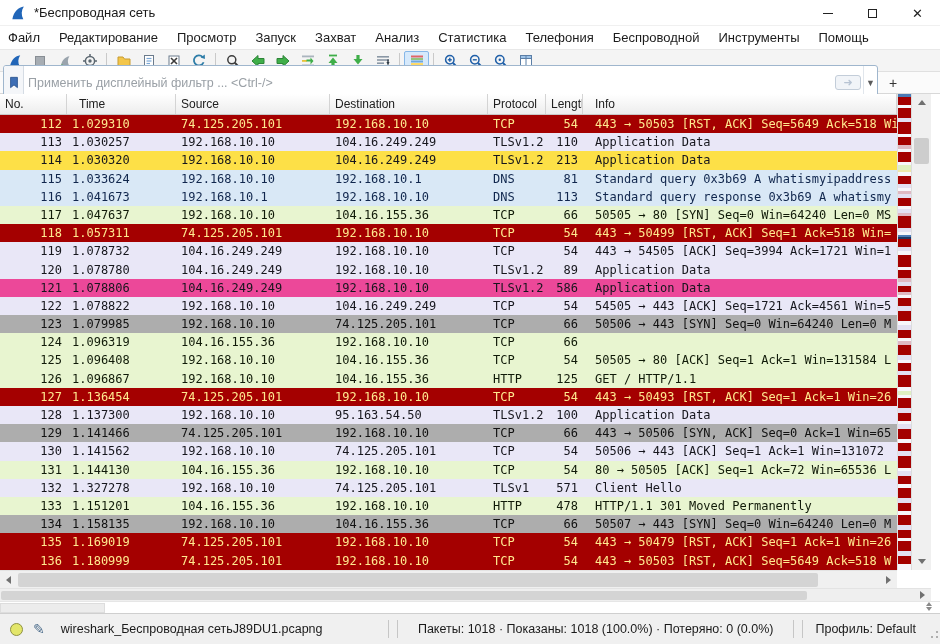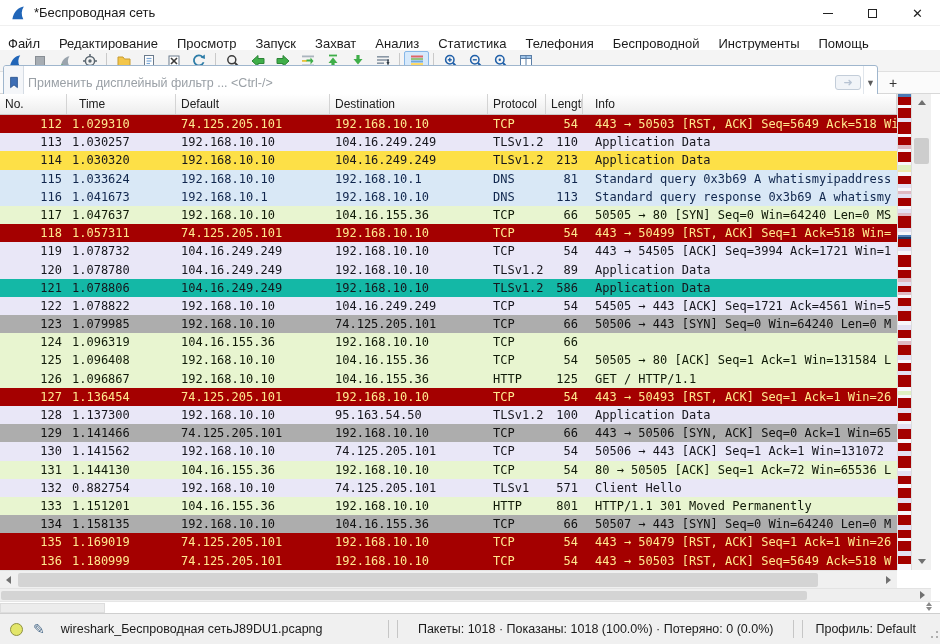--- a/index.html
+++ b/index.html
@@ -13,21 +13,21 @@
   .titlebar .app-icon{width:20px;height:18px;margin:0 6px 0 8px;}
   .titlebar .title{font-size:13px;color:#1a1a1a;}
   .win-buttons{position:absolute;right:0;top:0;height:26px;display:flex;}
   .win-btn{width:45px;height:26px;display:flex;align-items:center;justify-content:center;
     font-size:12px;color:#222;cursor:default;}
   .min-glyph{width:10px;height:1px;background:#222;display:block;}
   .max-glyph{width:9px;height:9px;border:1px solid #222;display:block;}
   .close-glyph{font-size:13px;line-height:1;}
 
   
-  .menubar{position:absolute;left:0;top:32px;width:940px;height:24px;background:#ffffff;
+  .menubar{position:absolute;left:0;top:26px;width:940px;height:24px;background:#ffffff;
     display:flex;align-items:center;padding-left:8px;gap:19px;border-bottom:1px solid #e8e8e8;}
   .menu-item{font-size:13px;color:#1c1c1c;white-space:nowrap;}
 
   
   .toolbar{position:absolute;left:0;top:50px;width:940px;height:22px;background:#f4f4f4;
     display:flex;align-items:center;padding-left:2px;border-bottom:1px solid #e0e0e0;}
   .tbtn{width:25px;height:20px;display:flex;align-items:center;justify-content:center;border-radius:2px;}
   .tbtn.active{background:#d6e9fb;border:1px solid #86b7e8;}
   .tsep{width:1px;height:16px;background:#c9c9c9;margin:0 4px;}
   .tbtn svg{display:block;}
@@ -298,21 +298,21 @@
       </div>
     </div>
     <div class="plus-btn">
       <span>+</span>
     </div>
   </div>
 
   <div class="pheader grid-cols">
     <div class="hcell">No.</div>
     <div class="hcell h-time">Time</div>
-    <div class="hcell">Default</div>
+    <div class="hcell">Source</div>
     <div class="hcell">Destination</div>
     <div class="hcell">Protocol</div>
     <div class="hcell">Length</div>
     <div class="hcell h-info">Info</div>
   </div>
 
   <div class="plist">
       <div class="prow grid-cols" style="background: rgb(164, 0, 0); color: rgb(255, 233, 143);">
         <div class="cell c-no">112</div>
         <div class="cell c-time">1.029310</div>
@@ -387,21 +387,21 @@
       </div>
       <div class="prow grid-cols" style="background: rgb(233, 231, 247); color: rgb(22, 22, 29);">
         <div class="cell c-no">120</div>
         <div class="cell c-time">1.078780</div>
         <div class="cell c-src">104.16.249.249</div>
         <div class="cell c-dst">192.168.10.10</div>
         <div class="cell c-proto">TLSv1.2</div>
         <div class="cell c-len">89</div>
         <div class="cell c-info">Application Data</div>
       </div>
-      <div class="prow grid-cols" style="background: #14b8a6; color: rgb(22, 22, 29);">
+      <div class="prow grid-cols" style="background: #ec4899; color: rgb(22, 22, 29);">
         <div class="cell c-no">121</div>
         <div class="cell c-time">1.078806</div>
         <div class="cell c-src">104.16.249.249</div>
         <div class="cell c-dst">192.168.10.10</div>
         <div class="cell c-proto">TLSv1.2</div>
         <div class="cell c-len">586</div>
         <div class="cell c-info">Application Data</div>
       </div>
       <div class="prow grid-cols" style="background: rgb(233, 231, 247); color: rgb(22, 22, 29);">
         <div class="cell c-no">122</div>
@@ -487,34 +487,34 @@
         <div class="cell c-no">131</div>
         <div class="cell c-time">1.144130</div>
         <div class="cell c-src">104.16.155.36</div>
         <div class="cell c-dst">192.168.10.10</div>
         <div class="cell c-proto">TCP</div>
         <div class="cell c-len">54</div>
         <div class="cell c-info">80 → 50505 [ACK] Seq=1 Ack=72 Win=65536 L</div>
       </div>
       <div class="prow grid-cols" style="background: rgb(233, 231, 247); color: rgb(22, 22, 29);">
         <div class="cell c-no">132</div>
-        <div class="cell c-time">0.882754</div>
+        <div class="cell c-time">1.327278</div>
         <div class="cell c-src">192.168.10.10</div>
         <div class="cell c-dst">74.125.205.101</div>
         <div class="cell c-proto">TLSv1</div>
         <div class="cell c-len">571</div>
         <div class="cell c-info">Client Hello</div>
       </div>
       <div class="prow grid-cols" style="background: rgb(232, 245, 208); color: rgb(16, 26, 8);">
         <div class="cell c-no">133</div>
         <div class="cell c-time">1.151201</div>
         <div class="cell c-src">104.16.155.36</div>
         <div class="cell c-dst">192.168.10.10</div>
         <div class="cell c-proto">HTTP</div>
-        <div class="cell c-len">801</div>
+        <div class="cell c-len">478</div>
         <div class="cell c-info">HTTP/1.1 301 Moved Permanently</div>
       </div>
       <div class="prow grid-cols" style="background: rgb(173, 173, 173); color: rgb(17, 17, 17);">
         <div class="cell c-no">134</div>
         <div class="cell c-time">1.158135</div>
         <div class="cell c-src">192.168.10.10</div>
         <div class="cell c-dst">104.16.155.36</div>
         <div class="cell c-proto">TCP</div>
         <div class="cell c-len">66</div>
         <div class="cell c-info">50507 → 443 [SYN] Seq=0 Win=64240 Len=0 M</div>

